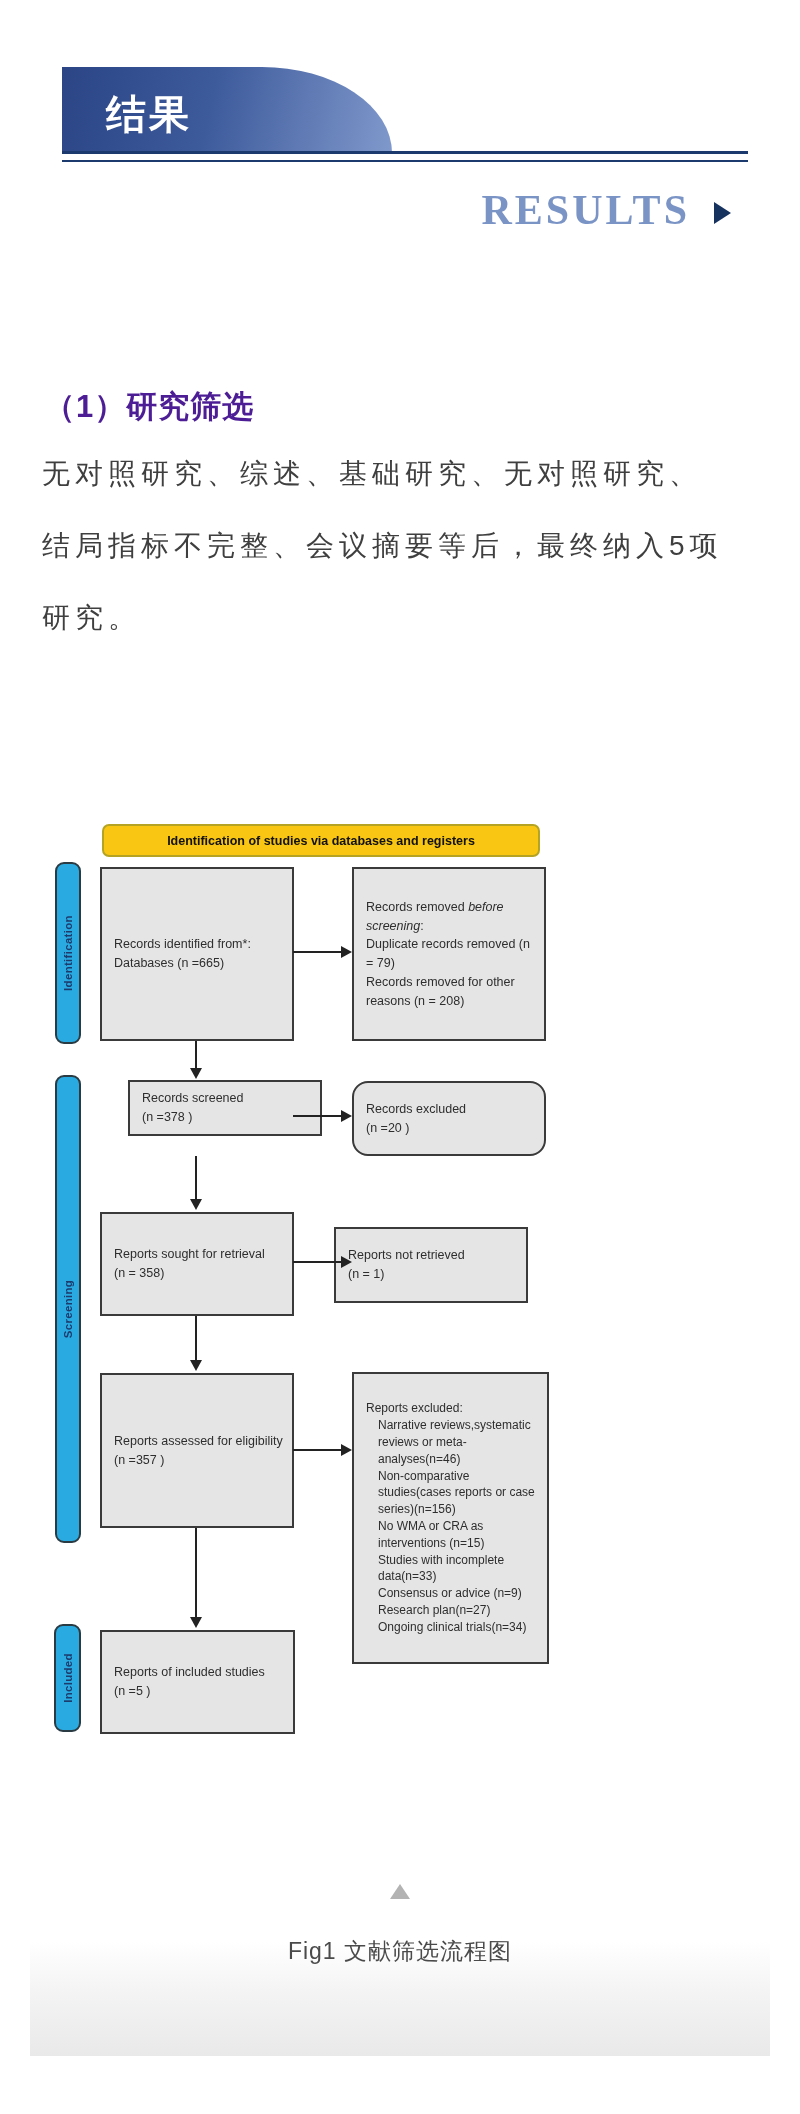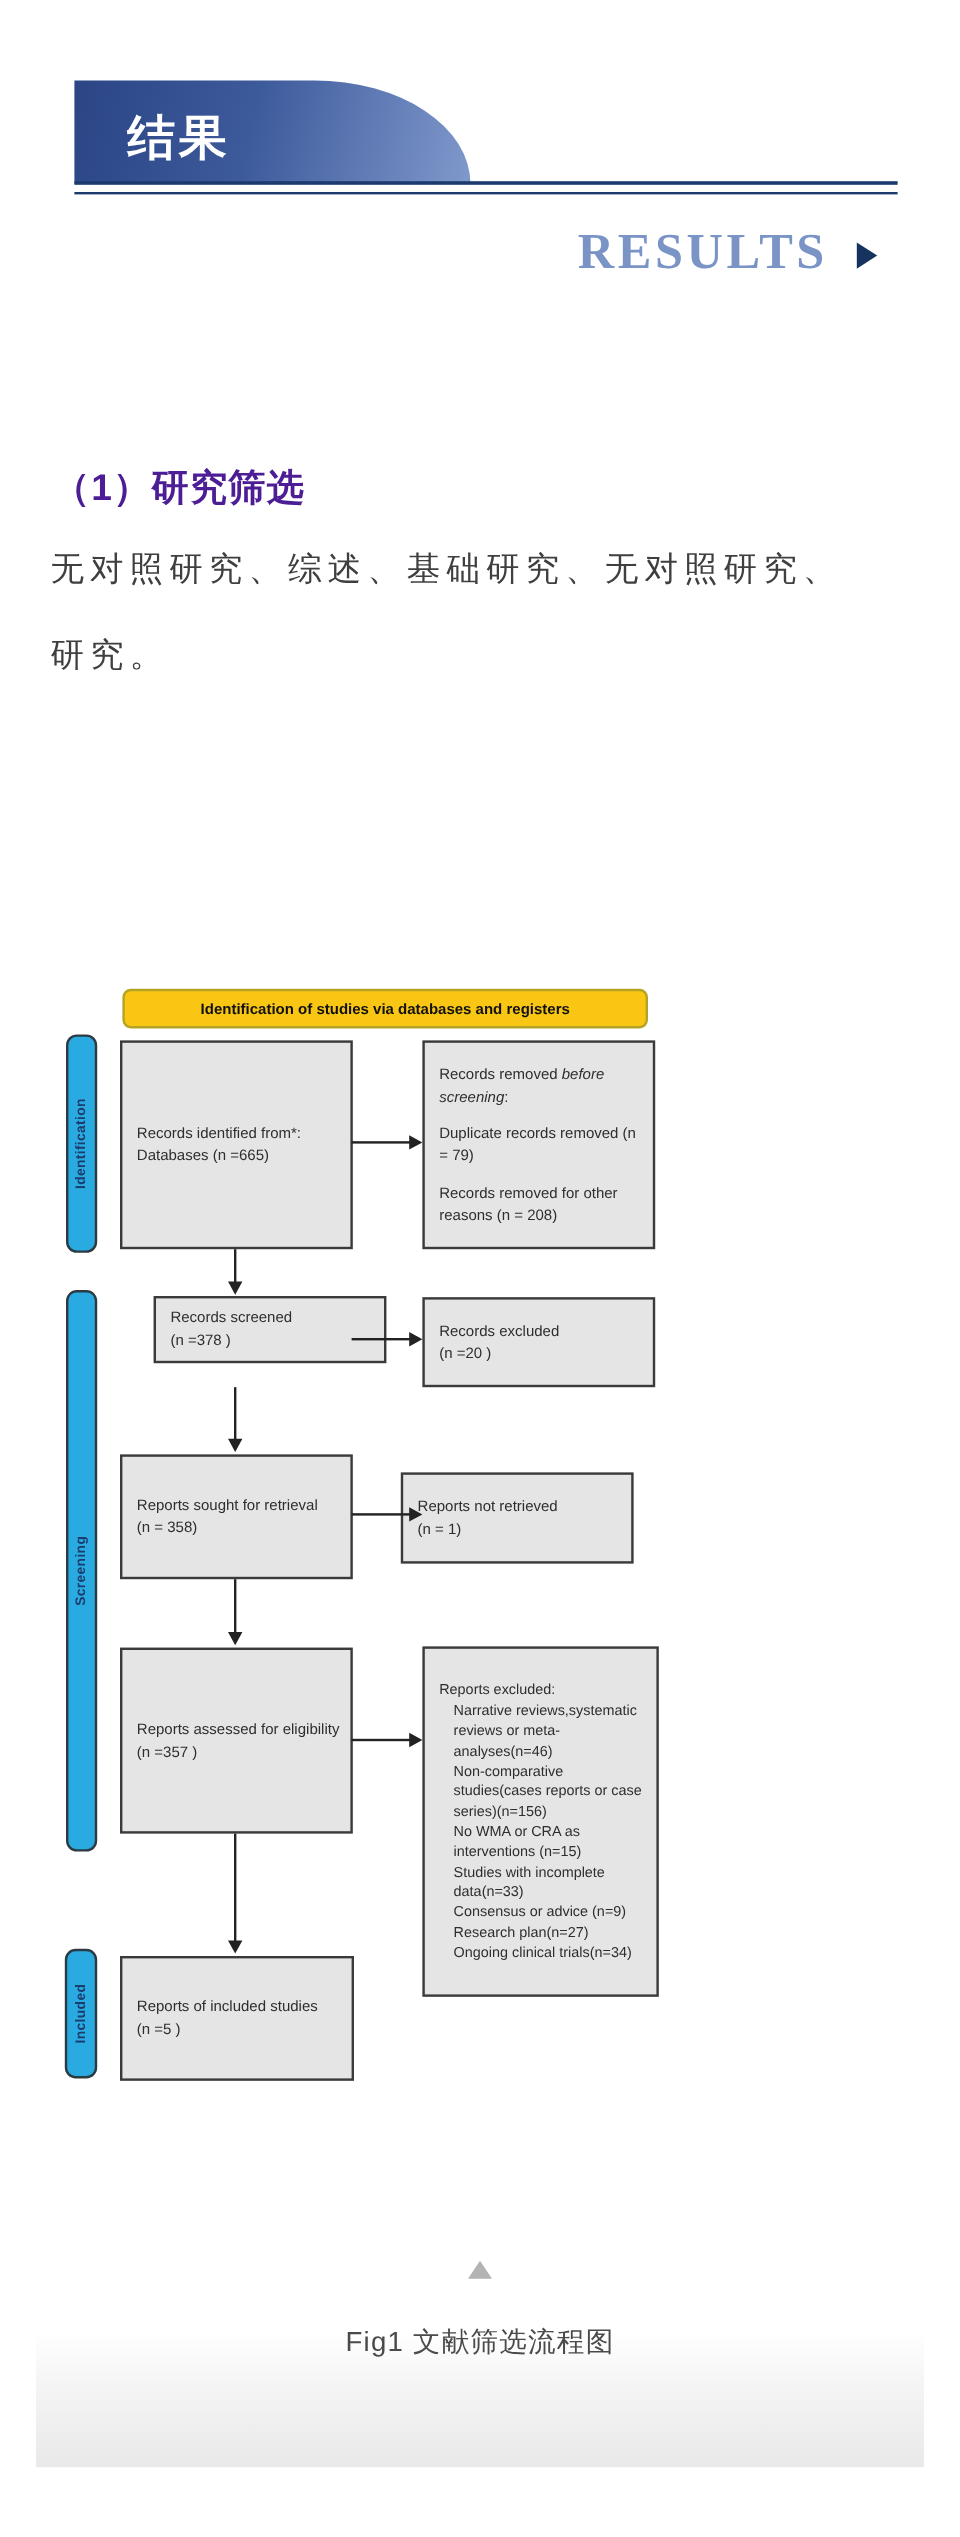--- a/index.html
+++ b/index.html
@@ -35,21 +35,21 @@
                font-size:12.5px;font-weight:bold;color:#111111;}
   .stage-tab{position:absolute;background:#29abe2;border:2px solid #2b3b44;border-radius:9px;
              box-sizing:border-box;}
   .stage-tab span{position:absolute;left:50%;top:50%;transform:translate(-50%,-50%) rotate(-90deg);
                   font-size:11.5px;font-weight:bold;color:#1c3c6e;white-space:nowrap;
                   letter-spacing:0.3px;}
   .fbox{position:absolute;background:#e5e5e5;border:2px solid #3a3a3a;color:#2e2e2e;
         font-size:12.5px;line-height:1.5;display:flex;flex-direction:column;justify-content:center;
         padding:6px 8px 6px 12px;box-sizing:border-box;}
   .fbox .bl{display:block;}
-  .fbox .detail{margin-top:12px;}
+  .fbox .detail{margin-top:0;}
   .excl-item{padding-left:12px;font-size:12px;line-height:1.4;}
   .excl-title{font-size:12px;line-height:1.4;}
   .h-line{position:absolute;height:2px;background:#222222;}
   .v-line{position:absolute;width:2px;background:#222222;}
   .head-right{position:absolute;width:0;height:0;border-left:11px solid #222222;
               border-top:6px solid transparent;border-bottom:6px solid transparent;}
   .head-down{position:absolute;width:0;height:0;border-top:11px solid #222222;
              border-left:6px solid transparent;border-right:6px solid transparent;}
 
   
@@ -72,20 +72,21 @@
   </div>
   <div class="rule1"></div>
   <div class="rule2"></div>
 
   <div class="results">RESULTS</div>
   <div class="results-arrow"></div>
 
   <div class="heading">（1）研究筛选</div>
   <div class="para">
     <div class="para-line">无对照研究、综述、基础研究、无对照研究、</div>
+    <div class="para-line">结局指标不完整、会议摘要等后，最终纳入5项</div>
     <div class="para-line">研究。</div>
   </div>
 
   <div class="flow-header">Identification of studies via databases and registers</div>
 
   <div class="stage-tab" style="left:55px;top:862px;width:26px;height:182px;">
     <span>Identification</span>
   </div>
   <div class="stage-tab" style="left:55px;top:1075px;width:26px;height:468px;">
     <span>Screening</span>
@@ -113,21 +114,21 @@
   <div class="fbox" style="left:100px;top:1630px;width:195px;height:104px;">
     <span class="bl">Reports of included studies</span>
     <span class="bl">(n =5 )</span>
   </div>
 
   <div class="fbox" style="left:352px;top:867px;width:194px;height:174px;">
     <div><span>Records removed </span><i>before screening</i><span>:</span></div>
     <div class="detail">Duplicate records removed  (n = 79)</div>
     <div class="detail">Records removed for other reasons (n = 208)</div>
   </div>
-  <div class="fbox" style="left:352px;top:1081px;width:194px;height:75px;">
+  <div class="fbox" style="left:352px;top:1081px;width:194px;height:75px;border-radius:16px;">
     <span class="bl">Records excluded</span>
     <span class="bl">(n =20 )</span>
   </div>
   <div class="fbox" style="left:334px;top:1227px;width:194px;height:76px;">
     <span class="bl">Reports not retrieved</span>
     <span class="bl">(n = 1)</span>
   </div>
   <div class="fbox" style="left:352px;top:1372px;width:197px;height:292px;">
     <div class="excl-title">Reports excluded:</div>
     <div class="excl-item">Narrative reviews,systematic reviews or meta-analyses(n=46)</div>

